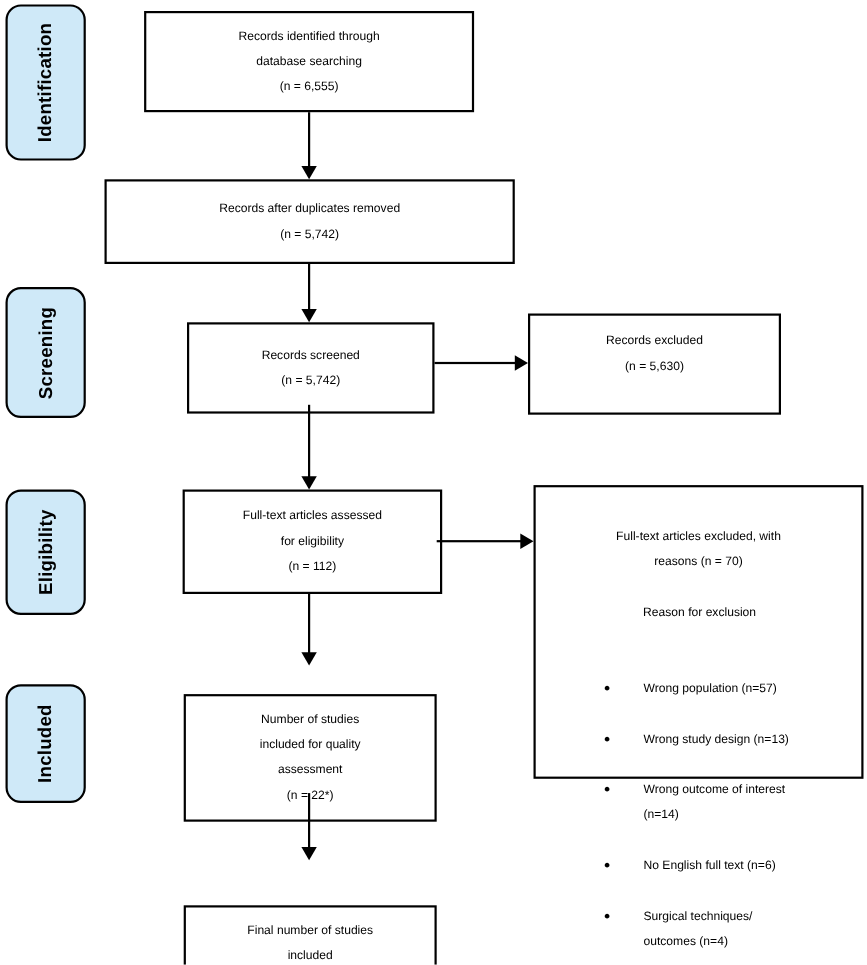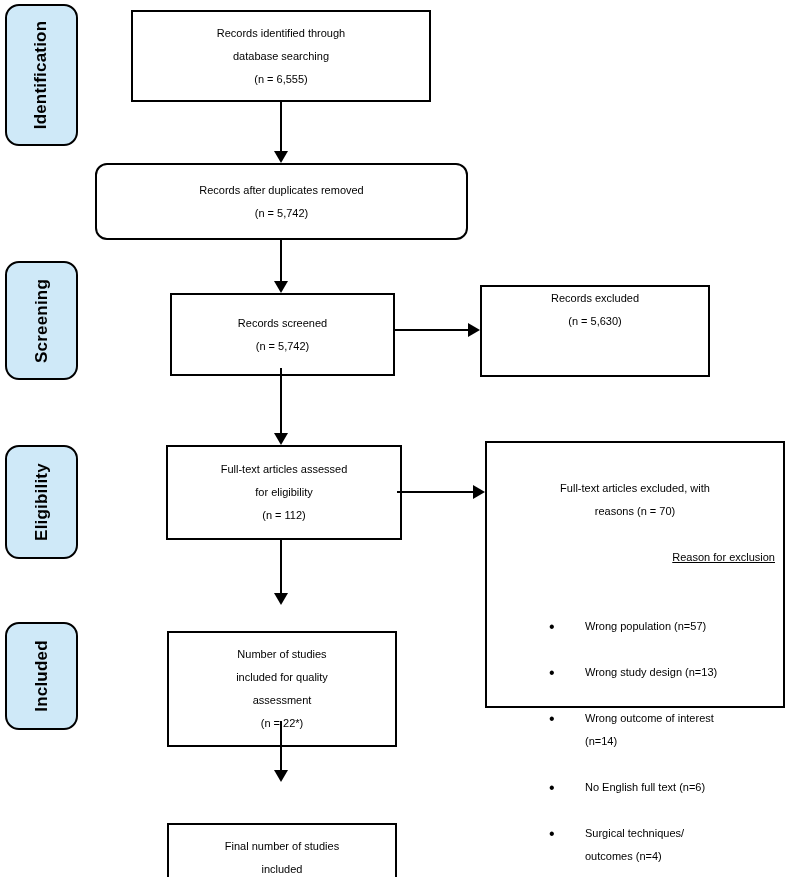--- a/index.html
+++ b/index.html
@@ -46,37 +46,37 @@
     box-sizing: border-box;
     display: flex;
     align-items: center;
     justify-content: center;
     text-align: center;
     white-space: pre-line;
     font-size: 11px;
     line-height: 23px;
   }
   #box-identified { left: 131px; top: 10px;  width: 300px; height: 92px; }
-  #box-duplicates { left: 95px;  top: 163px; width: 373px; height: 77px; border-radius: 12px; }
+  #box-duplicates { left: 95px;  top: 163px; width: 373px; height: 77px; }
   #box-screened   { left: 170px; top: 293px; width: 225px; height: 83px; }
   #box-excluded   { left: 480px; top: 285px; width: 230px; height: 92px;
-                    align-items: flex-start; }
+                    align-items: flex-start; padding-top: 12px; }
   #box-assessed   { left: 166px; top: 445px; width: 236px; height: 95px; }
   #box-quality    { left: 167px; top: 631px; width: 230px; height: 116px; }
   #box-final      { left: 167px; top: 782px; width: 230px; height: 93px; margin-top: 41px; }
 
   
   #box-reasons {
     left: 485px; top: 441px; width: 300px; height: 267px;
     display: block;
     text-align: left;
     padding: 11px 8px 0 8px;
   }
   .reasons-header { text-align: center; white-space: pre-line; }
-  .reasons-sub    { text-align: right; padding-left: 2px; white-space: pre-line; text-decoration: underline; }
+  .reasons-sub    { text-align: center; padding-left: 2px; white-space: pre-line; }
   ul.reasons {
     list-style: none;
     margin: 0;
     padding: 0 0 0 90px;
   }
   ul.reasons li {
     position: relative;
     white-space: pre-line;
   }
   ul.reasons li::before {

